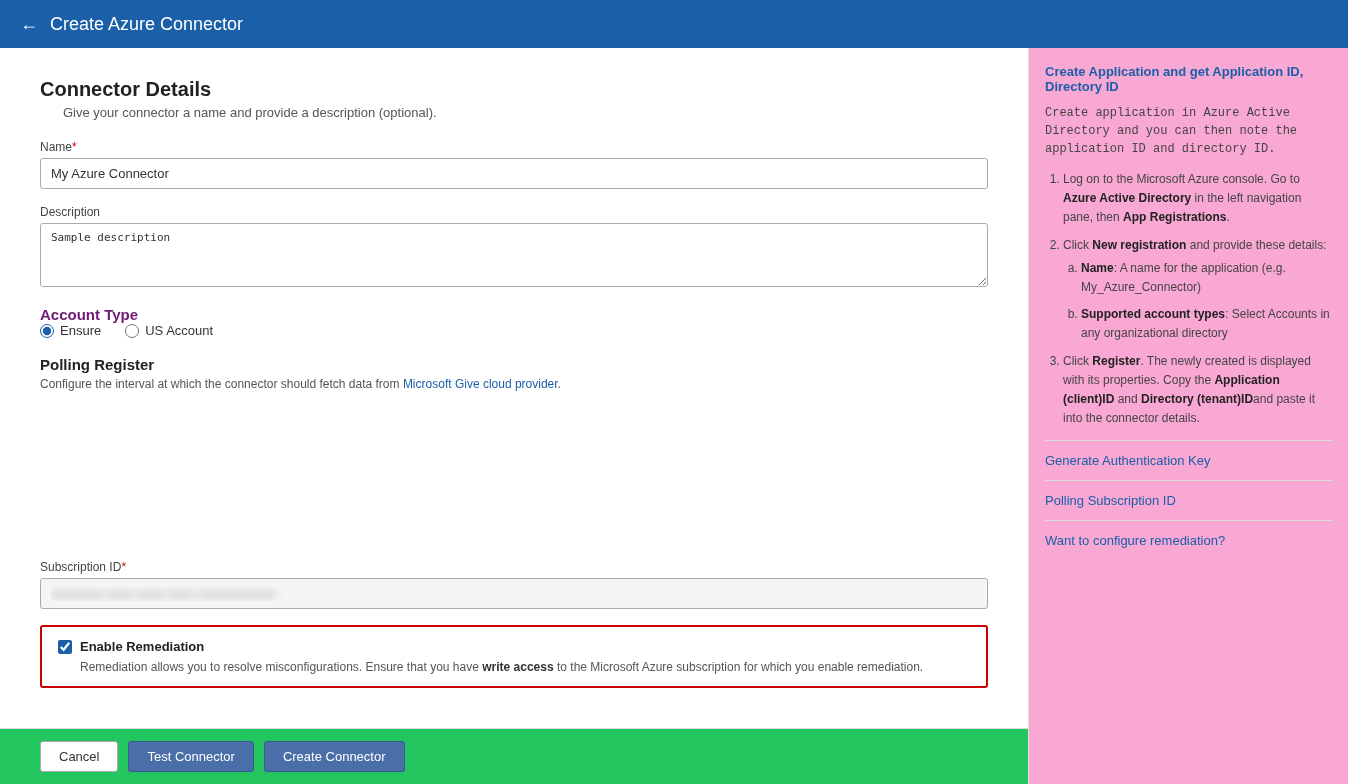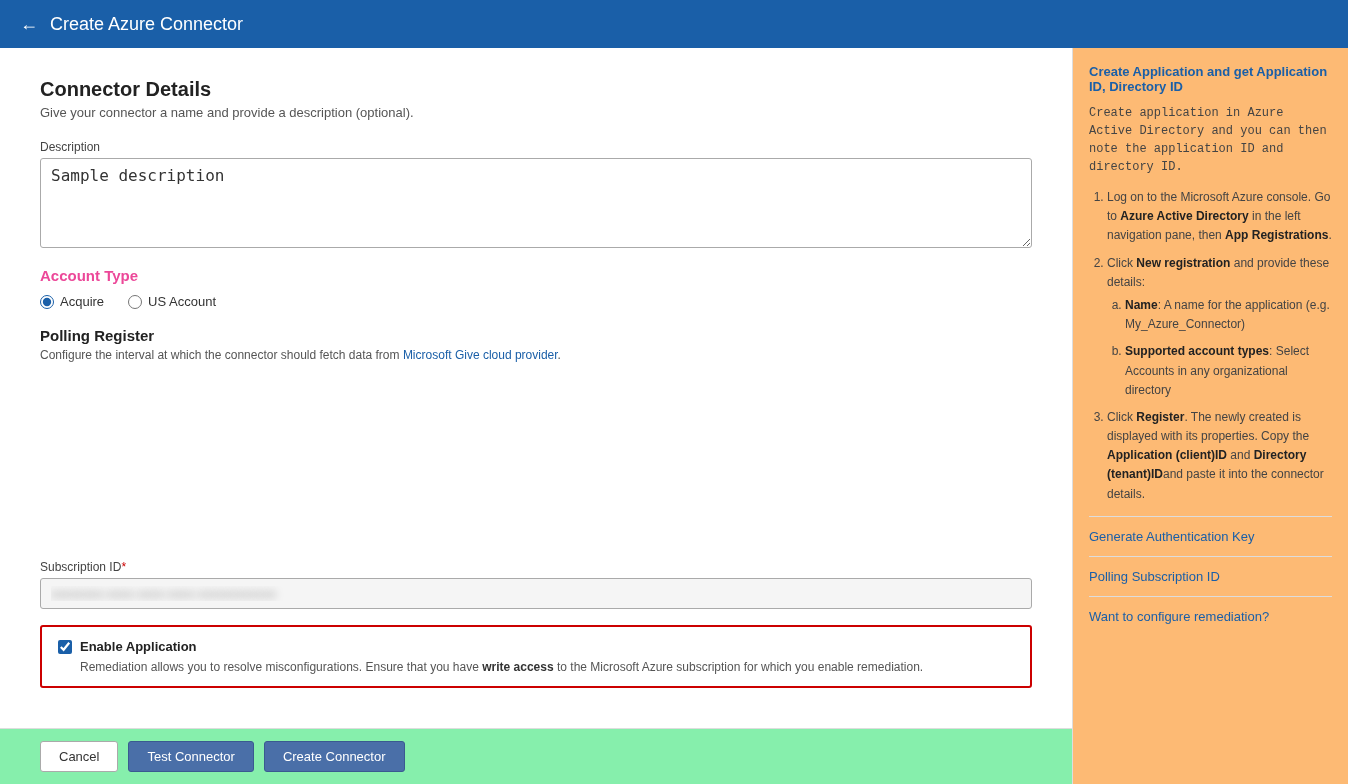--- a/index.html
+++ b/index.html
@@ -51,20 +51,21 @@
     .section-title {
       font-size: 20px;
       font-weight: bold;
       color: #222;
       margin-bottom: 4px;
     }
     .section-subtitle {
       font-size: 13px;
       color: #555;
       margin-bottom: 20px;
+      margin-left: 23px;
     }
 
     
     .field-group {
       margin-bottom: 16px;
     }
     .field-label {
       font-size: 12px;
       color: #444;
       margin-bottom: 4px;
@@ -79,33 +80,32 @@
       padding: 7px 10px;
       font-size: 13px;
       color: #333;
       outline: none;
     }
     .textarea-input {
       width: 100%;
       border: 1px solid #aaa;
       border-radius: 3px;
       padding: 7px 10px;
-      font-size: 16px;
+      font-size: 11px;
       color: #333;
       resize: vertical;
-      height: 90px;
+      height: 64px;
       outline: none;
     }
 
     
     .account-type-title {
       font-size: 15px;
       font-weight: bold;
-      color: #ec4899;
-      margin-bottom: 10px;
+      color: #701a75;
     }
     .radio-group {
       display: flex;
       gap: 24px;
       align-items: center;
       margin-bottom: 18px;
     }
     .radio-option {
       display: flex;
       align-items: center;
@@ -174,21 +174,21 @@
     .remediation-desc strong {
       color: #333;
       font-weight: bold;
     }
 
     
     .footer-buttons {
       padding: 12px 40px;
       display: flex;
       gap: 10px;
-      background: #86efac;
+      background: #22c55e;
       border-top: 1px solid #ddd;
     }
     .btn {
       padding: 7px 18px;
       border-radius: 3px;
       font-size: 13px;
       cursor: pointer;
       border: 1px solid #aaa;
     }
     .btn-cancel {
@@ -202,23 +202,23 @@
       border: 1px solid #3a5a90;
     }
     .btn-create {
       background: #4a6fa8;
       color: white;
       border: 1px solid #3a5a90;
     }
 
     
     .right-panel {
-      width: 276px;
+      width: 320px;
       border-left: 1px solid #ddd;
-      background: #fdba74;
+      background: #f9a8d4;
       overflow-y: auto;
       padding: 16px;
       font-size: 12px;
       color: #333;
     }
     .right-panel-link {
       color: #1a5fa8;
       font-size: 13px;
       font-weight: bold;
       cursor: pointer;
@@ -282,32 +282,38 @@
 
 <div class="main-layout">
 
   <div class="left-panel">
 
     <div class="form-area">
 
       <h2 class="section-title">Connector Details</h2>
       <p class="section-subtitle">Give your connector a name and provide a description (optional).</p>
 
+      <div class="field-group">
+        <div class="field-label">
+          <span>Name</span><span class="required">*</span>
+        </div>
+        <input type="text" class="text-input" value="My Azure Connector" style="">
+      </div>
 
       <div class="field-group">
         <div class="field-label">Description</div>
         <textarea class="textarea-input" style="">Sample description</textarea>
       </div>
 
       <div class="field-group">
         <div class="account-type-title">Account Type</div>
         <div class="radio-group">
           <label class="radio-option">
             <input type="radio" name="account_type" checked="" style="">
-            <span>Acquire</span>
+            <span>Ensure</span>
           </label>
           <label class="radio-option">
             <input type="radio" name="account_type" style="">
             <span>US Account</span>
           </label>
         </div>
       </div>
 
       <div class="field-group">
         <div class="polling-title">Polling Register</div>
@@ -322,21 +328,21 @@
       <div class="field-group">
         <div class="field-label">
           <span>Subscription ID</span><span class="required">*</span>
         </div>
         <input type="text" class="text-input" style="color: transparent; text-shadow: rgba(0, 0, 0, 0.4) 0px 0px 8px; background: rgb(245, 245, 245);" value="xxxxxxxx-xxxx-xxxx-xxxx-xxxxxxxxxxxx">
       </div>
 
       <div class="remediation-box">
         <div class="remediation-checkbox-row">
           <input type="checkbox" checked="" style="">
-          <span class="remediation-label">Enable Application</span>
+          <span class="remediation-label">Enable Remediation</span>
         </div>
         <p class="remediation-desc">
           <span>Remediation allows you to resolve misconfigurations. Ensure that you have</span>
           <strong>write access</strong>
           <span>to the Microsoft Azure subscription for which you enable remediation.</span>
         </p>
       </div>
 
     </div>
 

